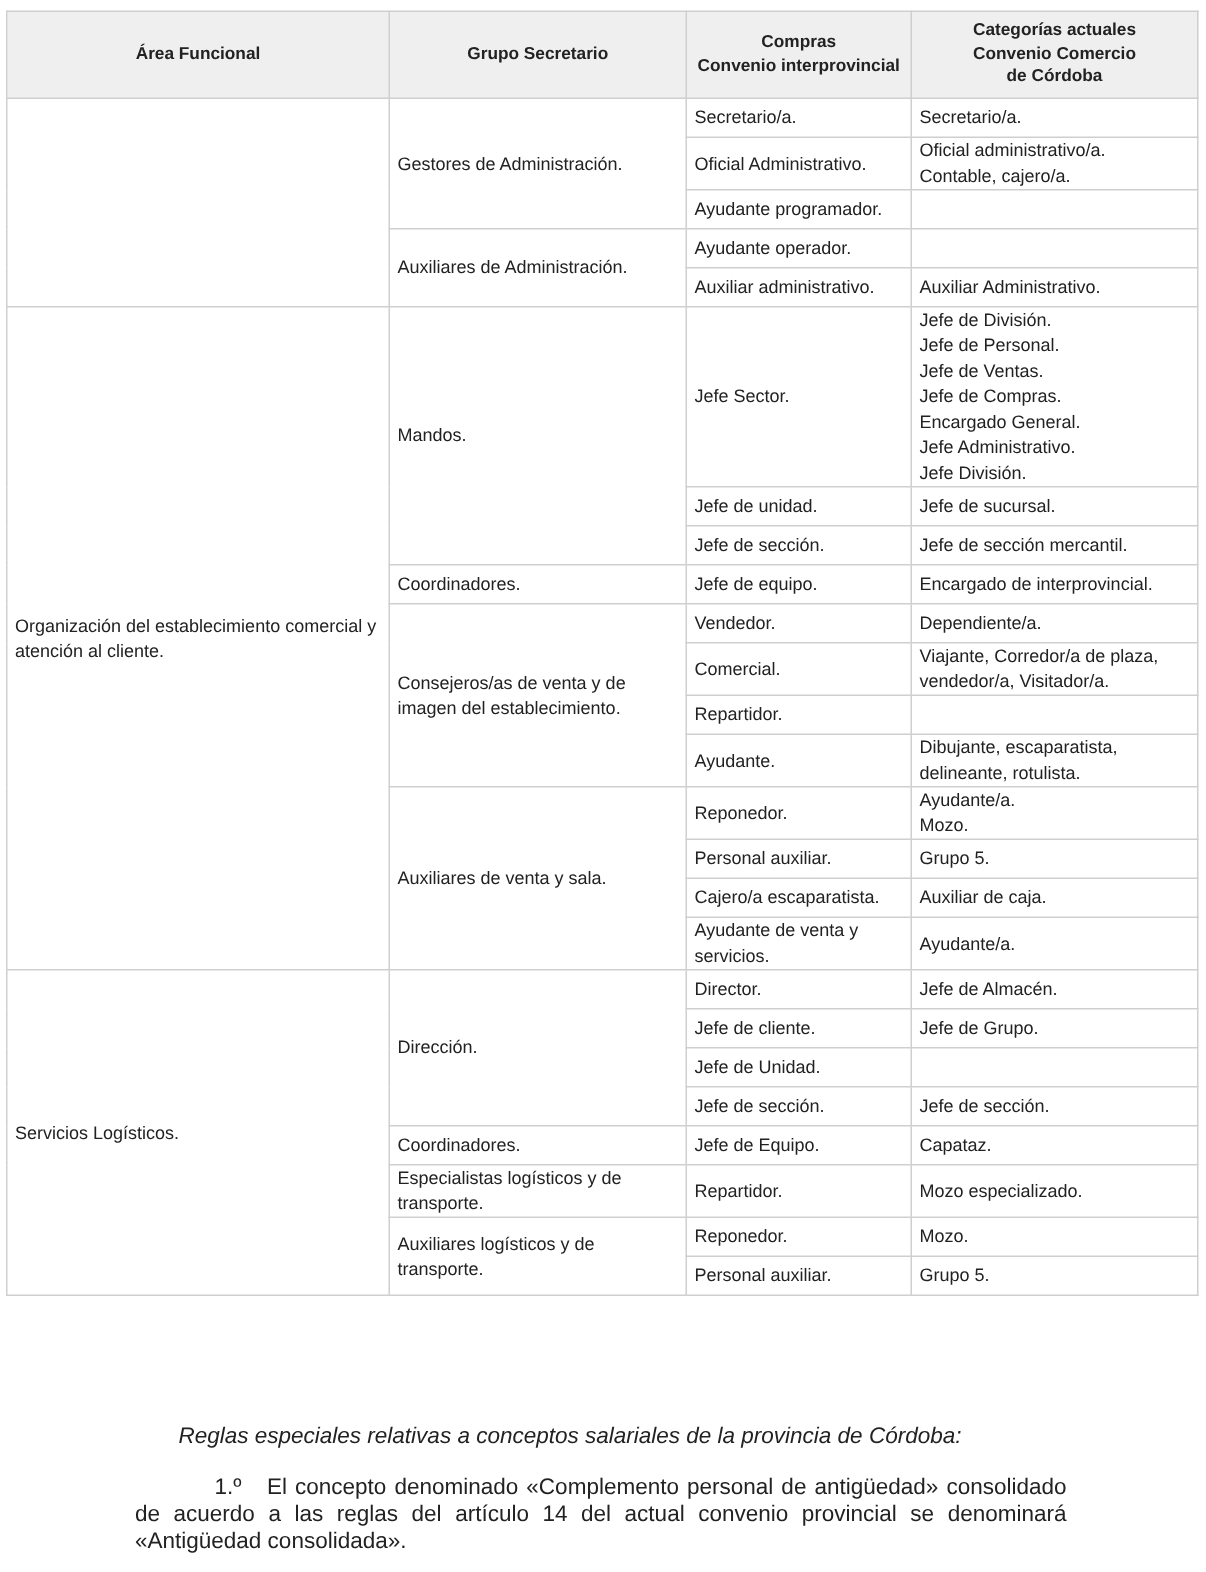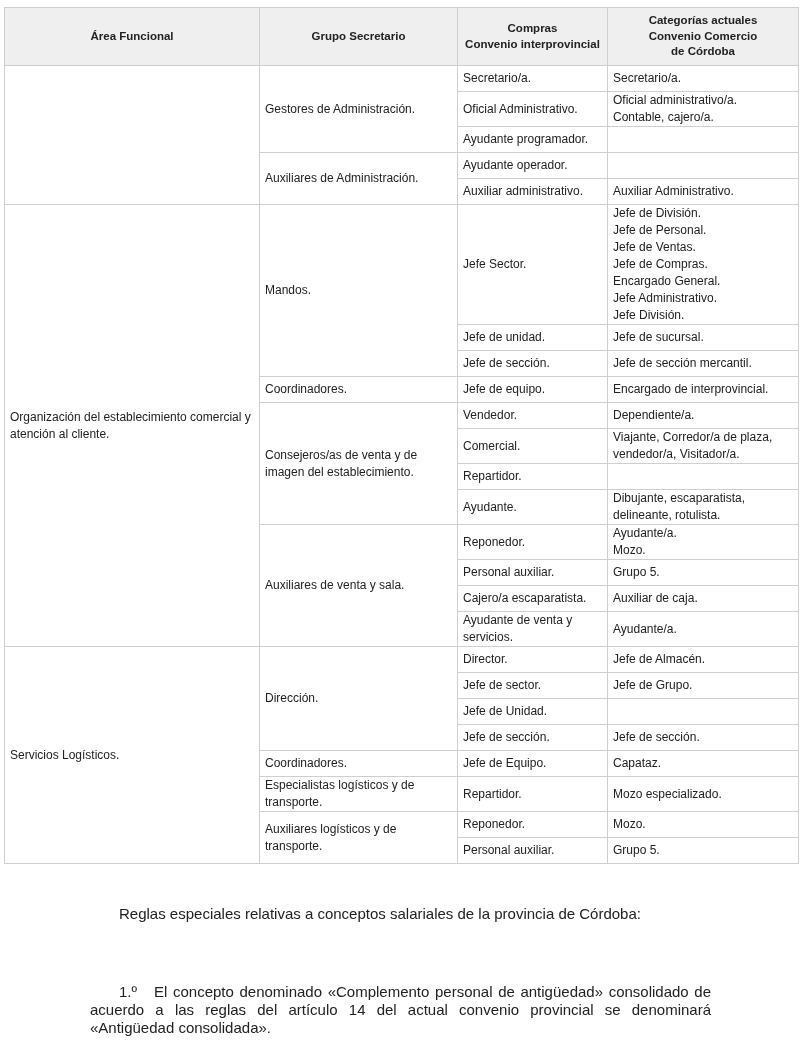--- a/index.html
+++ b/index.html
@@ -19,23 +19,23 @@
     }
     table.grid thead th {
       background: #efefef; font-weight: bold; text-align: center;
       height: 57px; font-size: 11.5px; line-height: 15.5px; white-space: pre-line;
     }
     table.grid tbody td { height: 25px; white-space: pre-line; }
     .para {
       position: absolute; left: 90px; width: 621px;
       font-size: 15px; line-height: 18px; color: #222;
     }
-    .p1 { top: 905px; left: 119px; }
+    .p1 { top: 949px; left: 119px; font-style: italic; }
     .p2 { top: 983px; text-align: justify; text-indent: 29px; }
-    .p2 .num { display: inline-block; width: 35px; text-indent: 0; }
+    .p2 .num { display: inline-block; width: 35px; text-indent: 0; margin-left: 24px; }
   </style>
 </head>
 <body>
 
 <table class="grid">
   <colgroup>
       <col class="c1">
       <col class="c2">
       <col class="c3">
       <col class="c4">
@@ -136,21 +136,21 @@
         <td>Ayudante de venta y servicios.</td>
         <td>Ayudante/a.</td>
       </tr>
       <tr>
         <td rowspan="8">Servicios Logísticos.</td>
         <td rowspan="4">Dirección.</td>
         <td>Director.</td>
         <td>Jefe de Almacén.</td>
       </tr>
       <tr>
-        <td>Jefe de sector.</td>
+        <td>Jefe de cliente.</td>
         <td>Jefe de Grupo.</td>
       </tr>
       <tr>
         <td>Jefe de Unidad.</td>
         <td></td>
       </tr>
       <tr>
         <td>Jefe de sección.</td>
         <td>Jefe de sección.</td>
       </tr>

